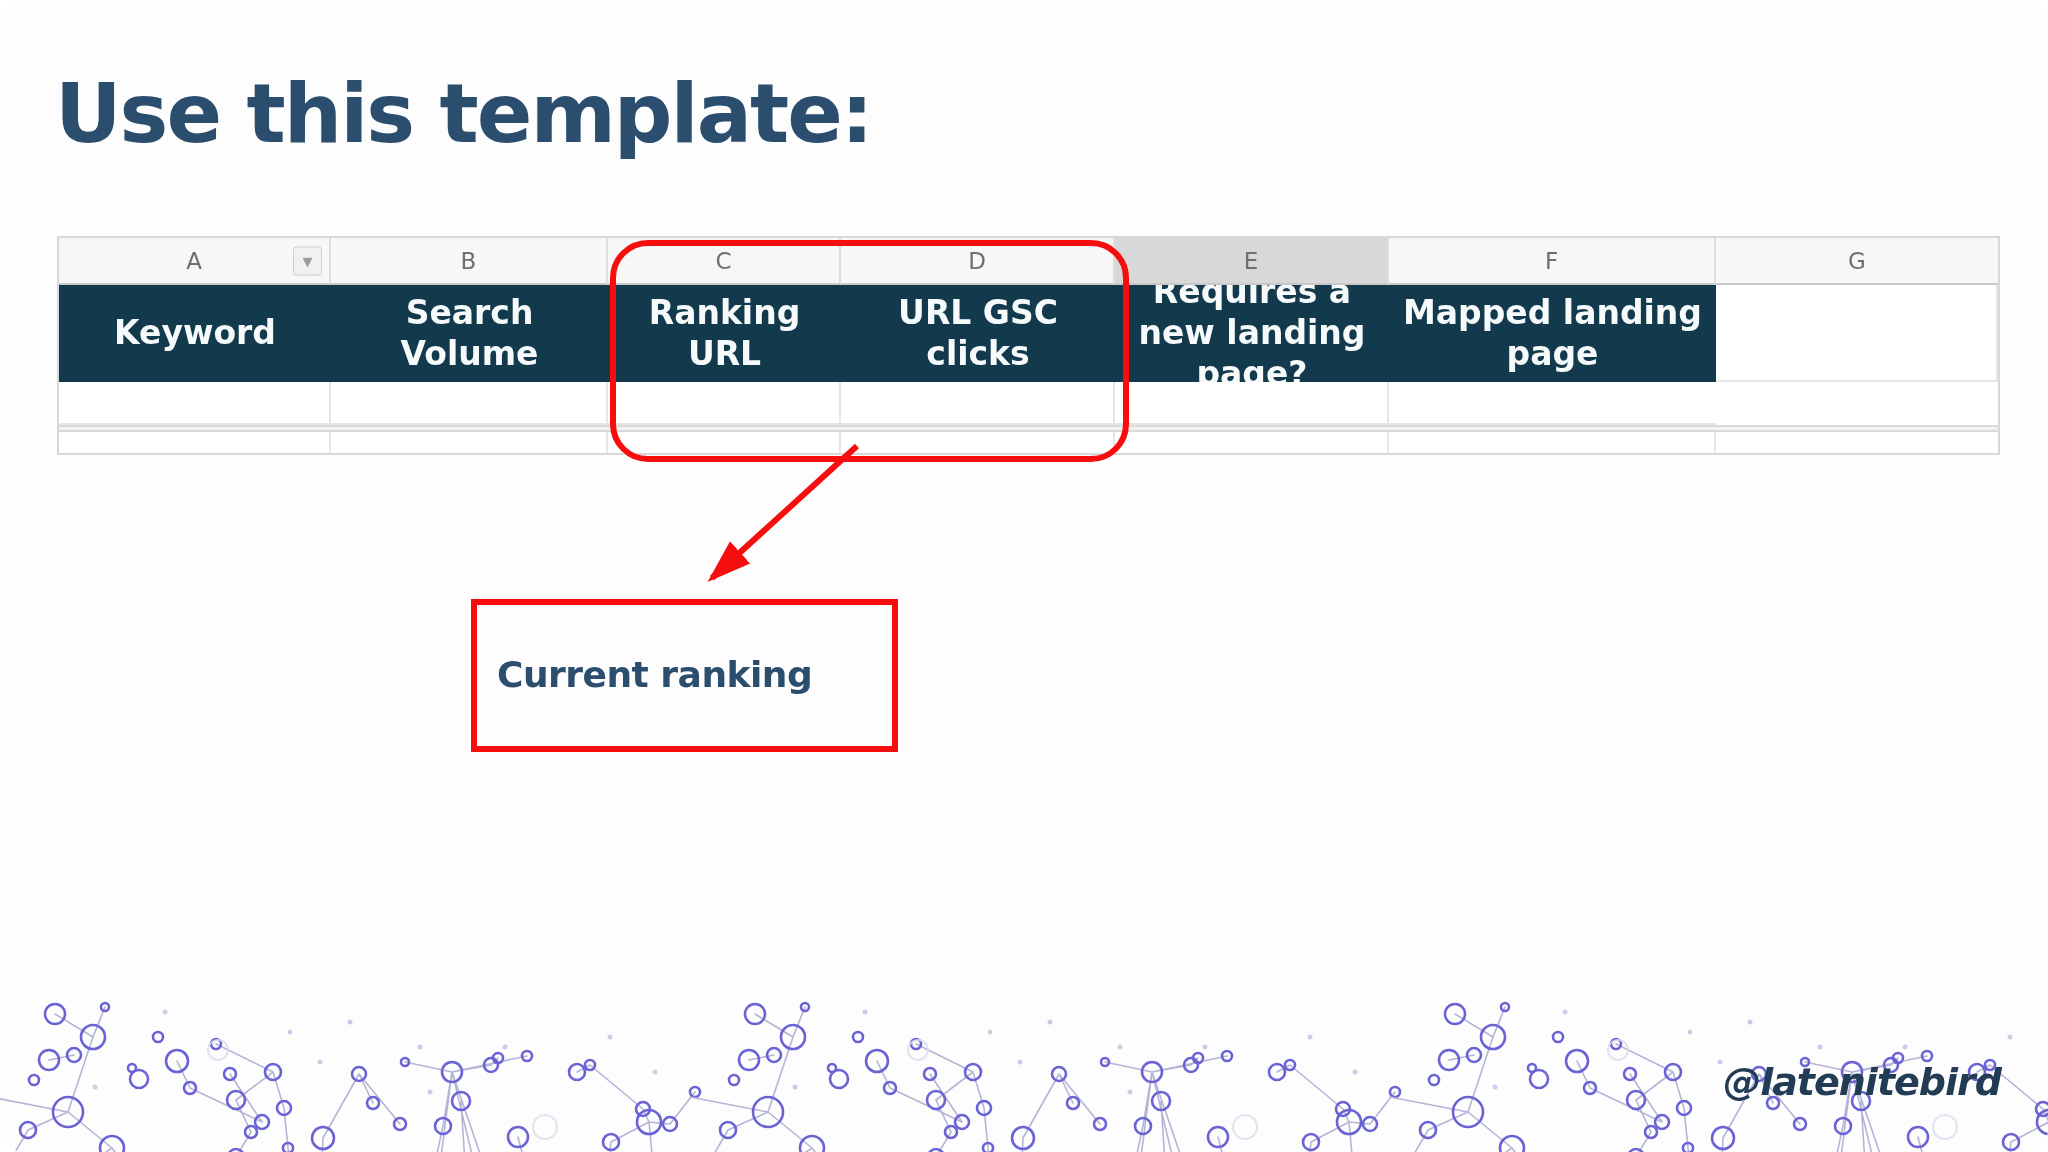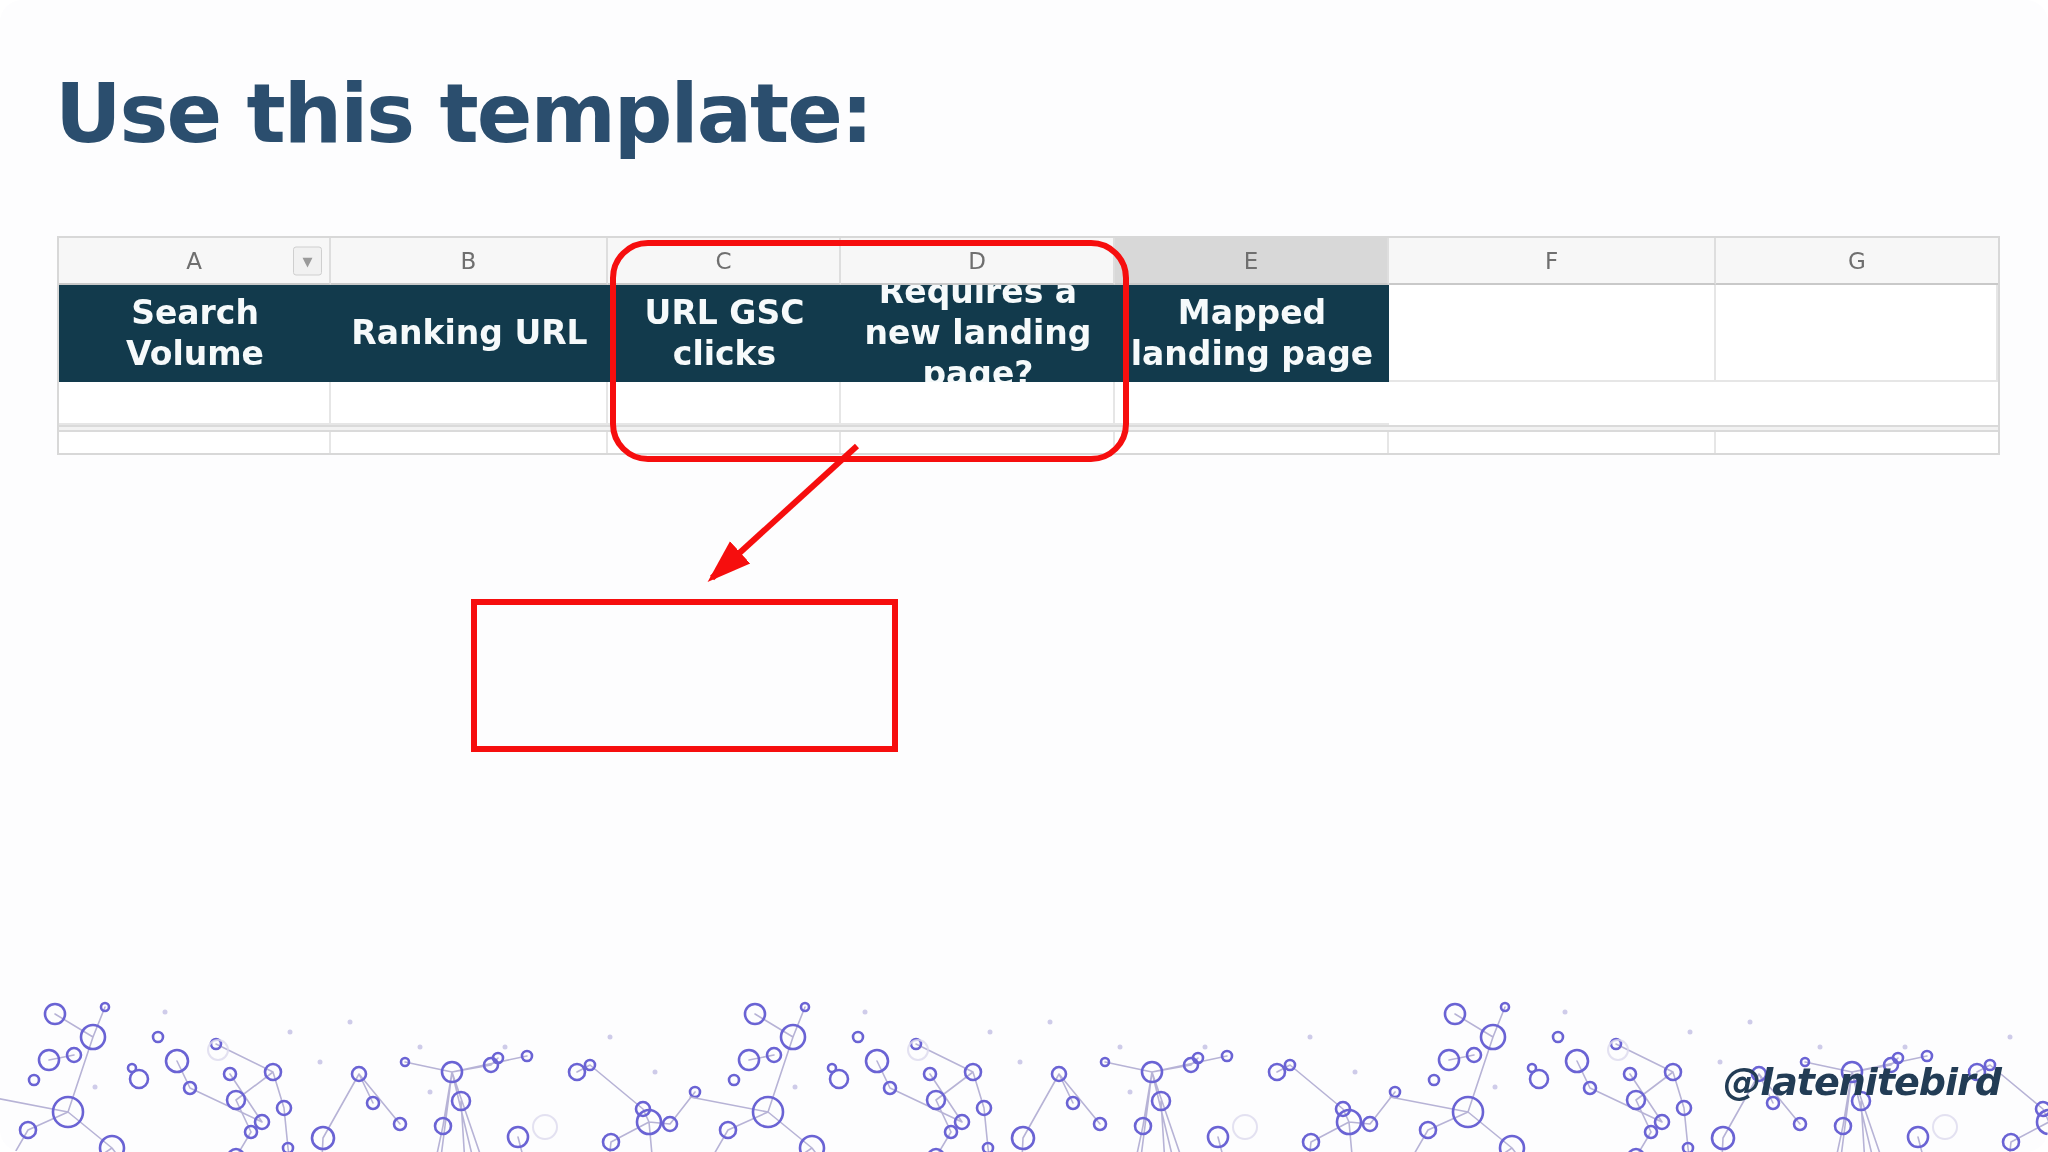--- a/index.html
+++ b/index.html
@@ -111,20 +111,21 @@
         <span>▼</span>
       </span>
     </div>
     <div class="lcell">B</div>
     <div class="lcell">C</div>
     <div class="lcell">D</div>
     <div class="lcell sel">E</div>
     <div class="lcell">F</div>
     <div class="lcell">G</div>
 
+    <div class="hcell">Keyword</div>
     <div class="hcell">Search Volume</div>
     <div class="hcell">Ranking URL</div>
     <div class="hcell">URL GSC clicks</div>
     <div class="hcell">Requires a new landing page?</div>
     <div class="hcell">Mapped landing page</div>
 
     <div class="bcell"></div>
     <div class="bcell"></div>
     <div class="bcell"></div>
     <div class="bcell"></div>
@@ -148,20 +149,21 @@
   <svg class="arrow-svg" width="2048" height="1152" viewBox="0 0 2048 1152">
     <defs>
       <marker id="ah" markerWidth="46" markerHeight="38" refX="38" refY="19" orient="auto" markerUnits="userSpaceOnUse">
         <path d="M0,4 L44,19 L0,34 Z" fill="#f60e0e"></path>
       </marker>
     </defs>
     <line x1="857" y1="446" x2="712" y2="578" stroke="#f60e0e" stroke-width="6" marker-end="url(#ah)"></line>
   </svg>
 
   <div class="callout">
+    <span>Current ranking</span>
   </div>
 
   <svg class="constellation" width="2048" height="200" viewBox="0 0 2048 200">
     <defs>
       <g id="tile" stroke-linecap="round">
 
         <g stroke="#b7b3d6" stroke-width="1.6" fill="none">
           <path d="M93,85 L55,62 M93,85 L105,55 M93,85 L68,160 M49,108 L74,103
                    M68,160 L28,178 M68,160 L112,196 M68,160 L-10,145
                    M112,196 L136,228 M112,196 L88,212 M136,228 L196,237

